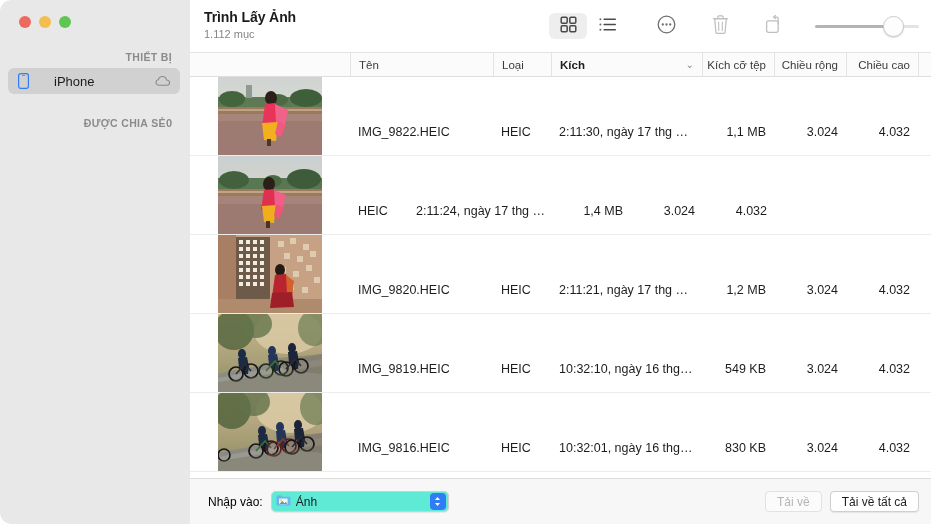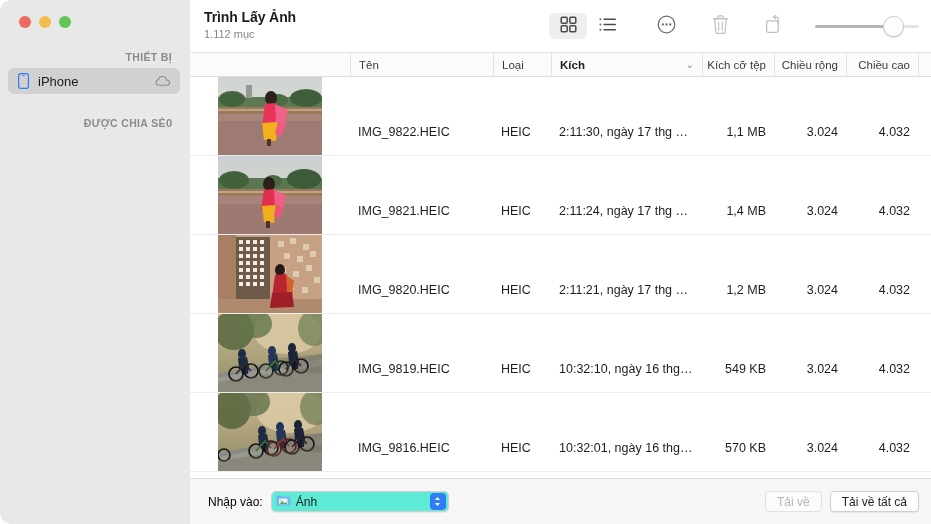--- a/index.html
+++ b/index.html
@@ -71,21 +71,21 @@
     letter-spacing: 0;
   }
 
   .sb-item {
     margin: 4px 10px 0 8px;
     height: 26px;
     border-radius: 6px;
     display: flex;
     align-items: center;
     padding: 0 8px 0 10px;
-    gap: 9px;
+    gap: 25px;
   }
   .sb-item.selected { background: #d2d1d1; }
   .sb-item-label {
     font-size: 13px;
     color: #1c1c1e;
     flex: 1;
   }
 
   .iphone-icon svg { display:block; }
   .cloud-icon svg { display:block; }
@@ -519,21 +519,20 @@
               <rect y="48" width="104" height="30" fill="#9c7a71"></rect>
               <ellipse cx="51" cy="28" rx="6" ry="7" fill="#2a2017"></ellipse>
               <path d="M46 34 L56 33 L60 52 L43 54 Z" fill="#e03050"></path>
               <path d="M56 34 L68 39 L64 56 L57 51 Z" fill="#ef5f87"></path>
               <path d="M44 50 L58 49 L56 67 L46 66 Z" fill="#f0ad1c"></path>
               <path d="M58 48 L66 52 L61 63 L56 60 Z" fill="#ed5578"></path>
               <rect x="48" y="65" width="4" height="7" fill="#483427"></rect>
             </svg>
           </div>
         </div>
-        <div class="cell c-name">IMG_9821.HEIC</div>
         <div class="cell c-type">HEIC</div>
         <div class="cell c-date">2:11:24, ngày 17 thg 9, …</div>
         <div class="cell num c-size">1,4 MB</div>
         <div class="cell num c-width">3.024</div>
         <div class="cell num c-height">4.032</div>
         <div class="cell c-extra"></div>
       </div>
 
       <div class="row">
         <div class="thumbcell">
@@ -703,21 +702,21 @@
               <circle cx="89" cy="51" r="7" fill="none" stroke="#15151a" stroke-width="1.7"></circle>
               <path d="M74 54 L83 44 L89 51" fill="none" stroke="#2a2a32" stroke-width="1.5"></path>
               <circle cx="6" cy="62" r="6" fill="none" stroke="#15151a" stroke-width="1.6"></circle>
               <path d="M0 68 L104 52 L104 78 L0 78 Z" fill="#6d6951" opacity="0.35"></path>
             </svg>
           </div>
         </div>
         <div class="cell c-name">IMG_9816.HEIC</div>
         <div class="cell c-type">HEIC</div>
         <div class="cell c-date">10:32:01, ngày 16 thg 9, …</div>
-        <div class="cell num c-size">570 KB</div>
+        <div class="cell num c-size">830 KB</div>
         <div class="cell num c-width">3.024</div>
         <div class="cell num c-height">4.032</div>
         <div class="cell c-extra"></div>
       </div>
 
     </div>
 
     <div class="bottombar">
       <span class="import-label">Nhập vào:</span>
 

